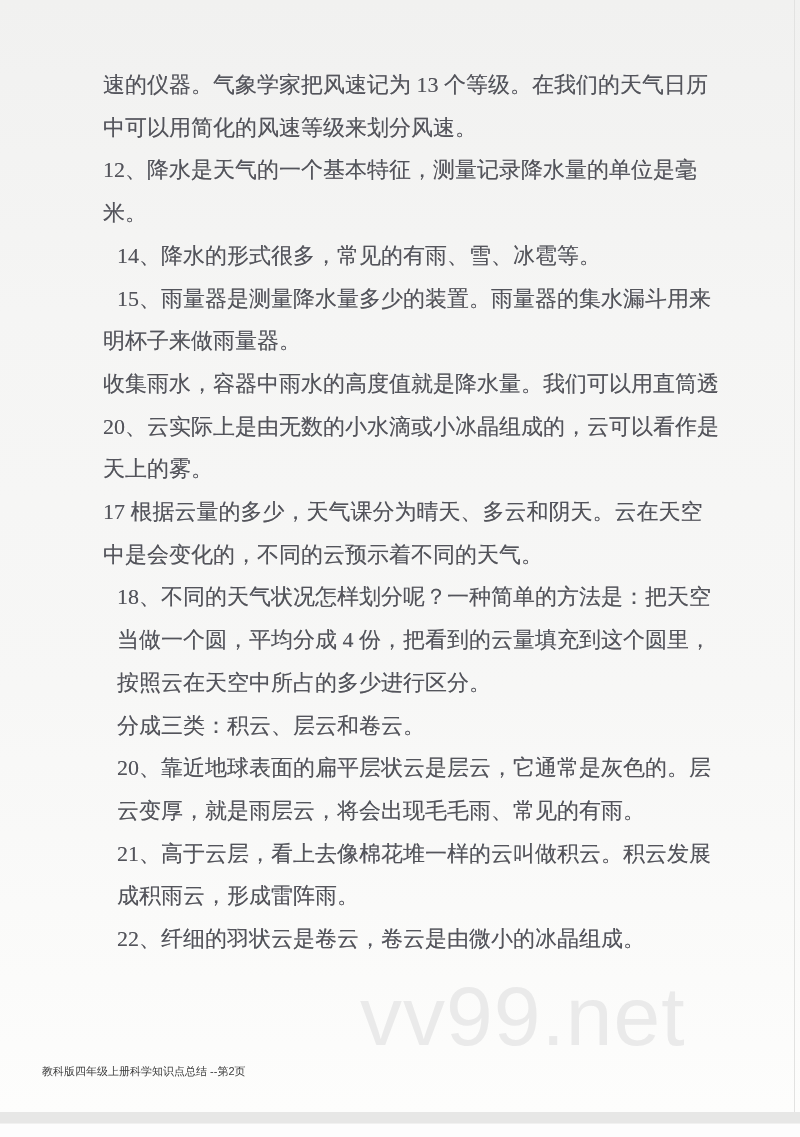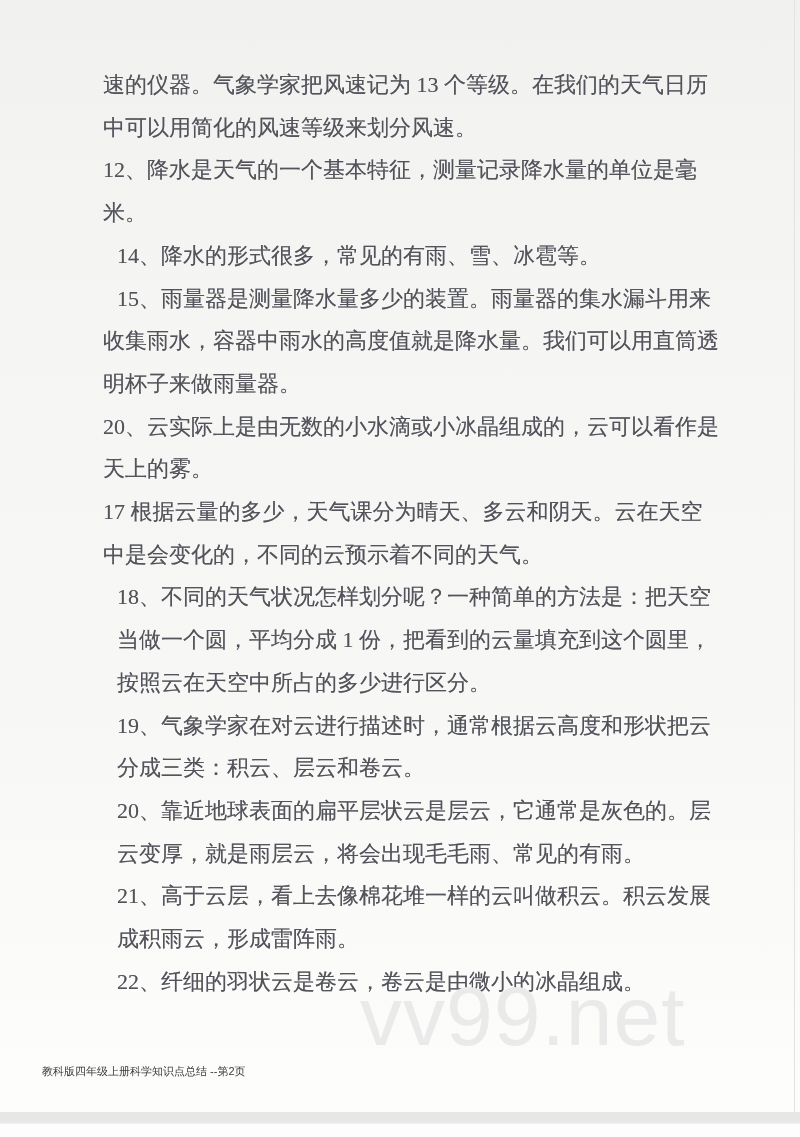--- a/index.html
+++ b/index.html
@@ -96,30 +96,29 @@
 <body>
 
 <div class="doc-page">
   <div class="text-block">
     <div class="text-line">速的仪器。气象学家把风速记为 13 个等级。在我们的天气日历</div>
     <div class="text-line">中可以用简化的风速等级来划分风速。</div>
     <div class="text-line">12、降水是天气的一个基本特征，测量记录降水量的单位是毫</div>
     <div class="text-line">米。</div>
     <div class="text-line indent">14、降水的形式很多，常见的有雨、雪、冰雹等。</div>
     <div class="text-line indent">15、雨量器是测量降水量多少的装置。雨量器的集水漏斗用来</div>
+    <div class="text-line">明杯子来做雨量器。</div>
     <div class="text-line">收集雨水，容器中雨水的高度值就是降水量。我们可以用直筒透</div>
-    <div class="text-line">明杯子来做雨量器。</div>
     <div class="text-line">20、云实际上是由无数的小水滴或小冰晶组成的，云可以看作是</div>
     <div class="text-line">天上的雾。</div>
     <div class="text-line">17 根据云量的多少，天气课分为晴天、多云和阴天。云在天空</div>
     <div class="text-line">中是会变化的，不同的云预示着不同的天气。</div>
     <div class="text-line indent">18、不同的天气状况怎样划分呢？一种简单的方法是：把天空</div>
-    <div class="text-line indent">当做一个圆，平均分成 1 份，把看到的云量填充到这个圆里，</div>
+    <div class="text-line indent">当做一个圆，平均分成 4 份，把看到的云量填充到这个圆里，</div>
     <div class="text-line indent">按照云在天空中所占的多少进行区分。</div>
-    <div class="text-line indent">19、气象学家在对云进行描述时，通常根据云高度和形状把云</div>
     <div class="text-line indent">分成三类：积云、层云和卷云。</div>
     <div class="text-line indent">20、靠近地球表面的扁平层状云是层云，它通常是灰色的。层</div>
     <div class="text-line indent">云变厚，就是雨层云，将会出现毛毛雨、常见的有雨。</div>
     <div class="text-line indent">21、高于云层，看上去像棉花堆一样的云叫做积云。积云发展</div>
     <div class="text-line indent">成积雨云，形成雷阵雨。</div>
     <div class="text-line indent">22、纤细的羽状云是卷云，卷云是由微小的冰晶组成。</div>
   </div>
 
   <div class="watermark">vv99.net</div>
 

